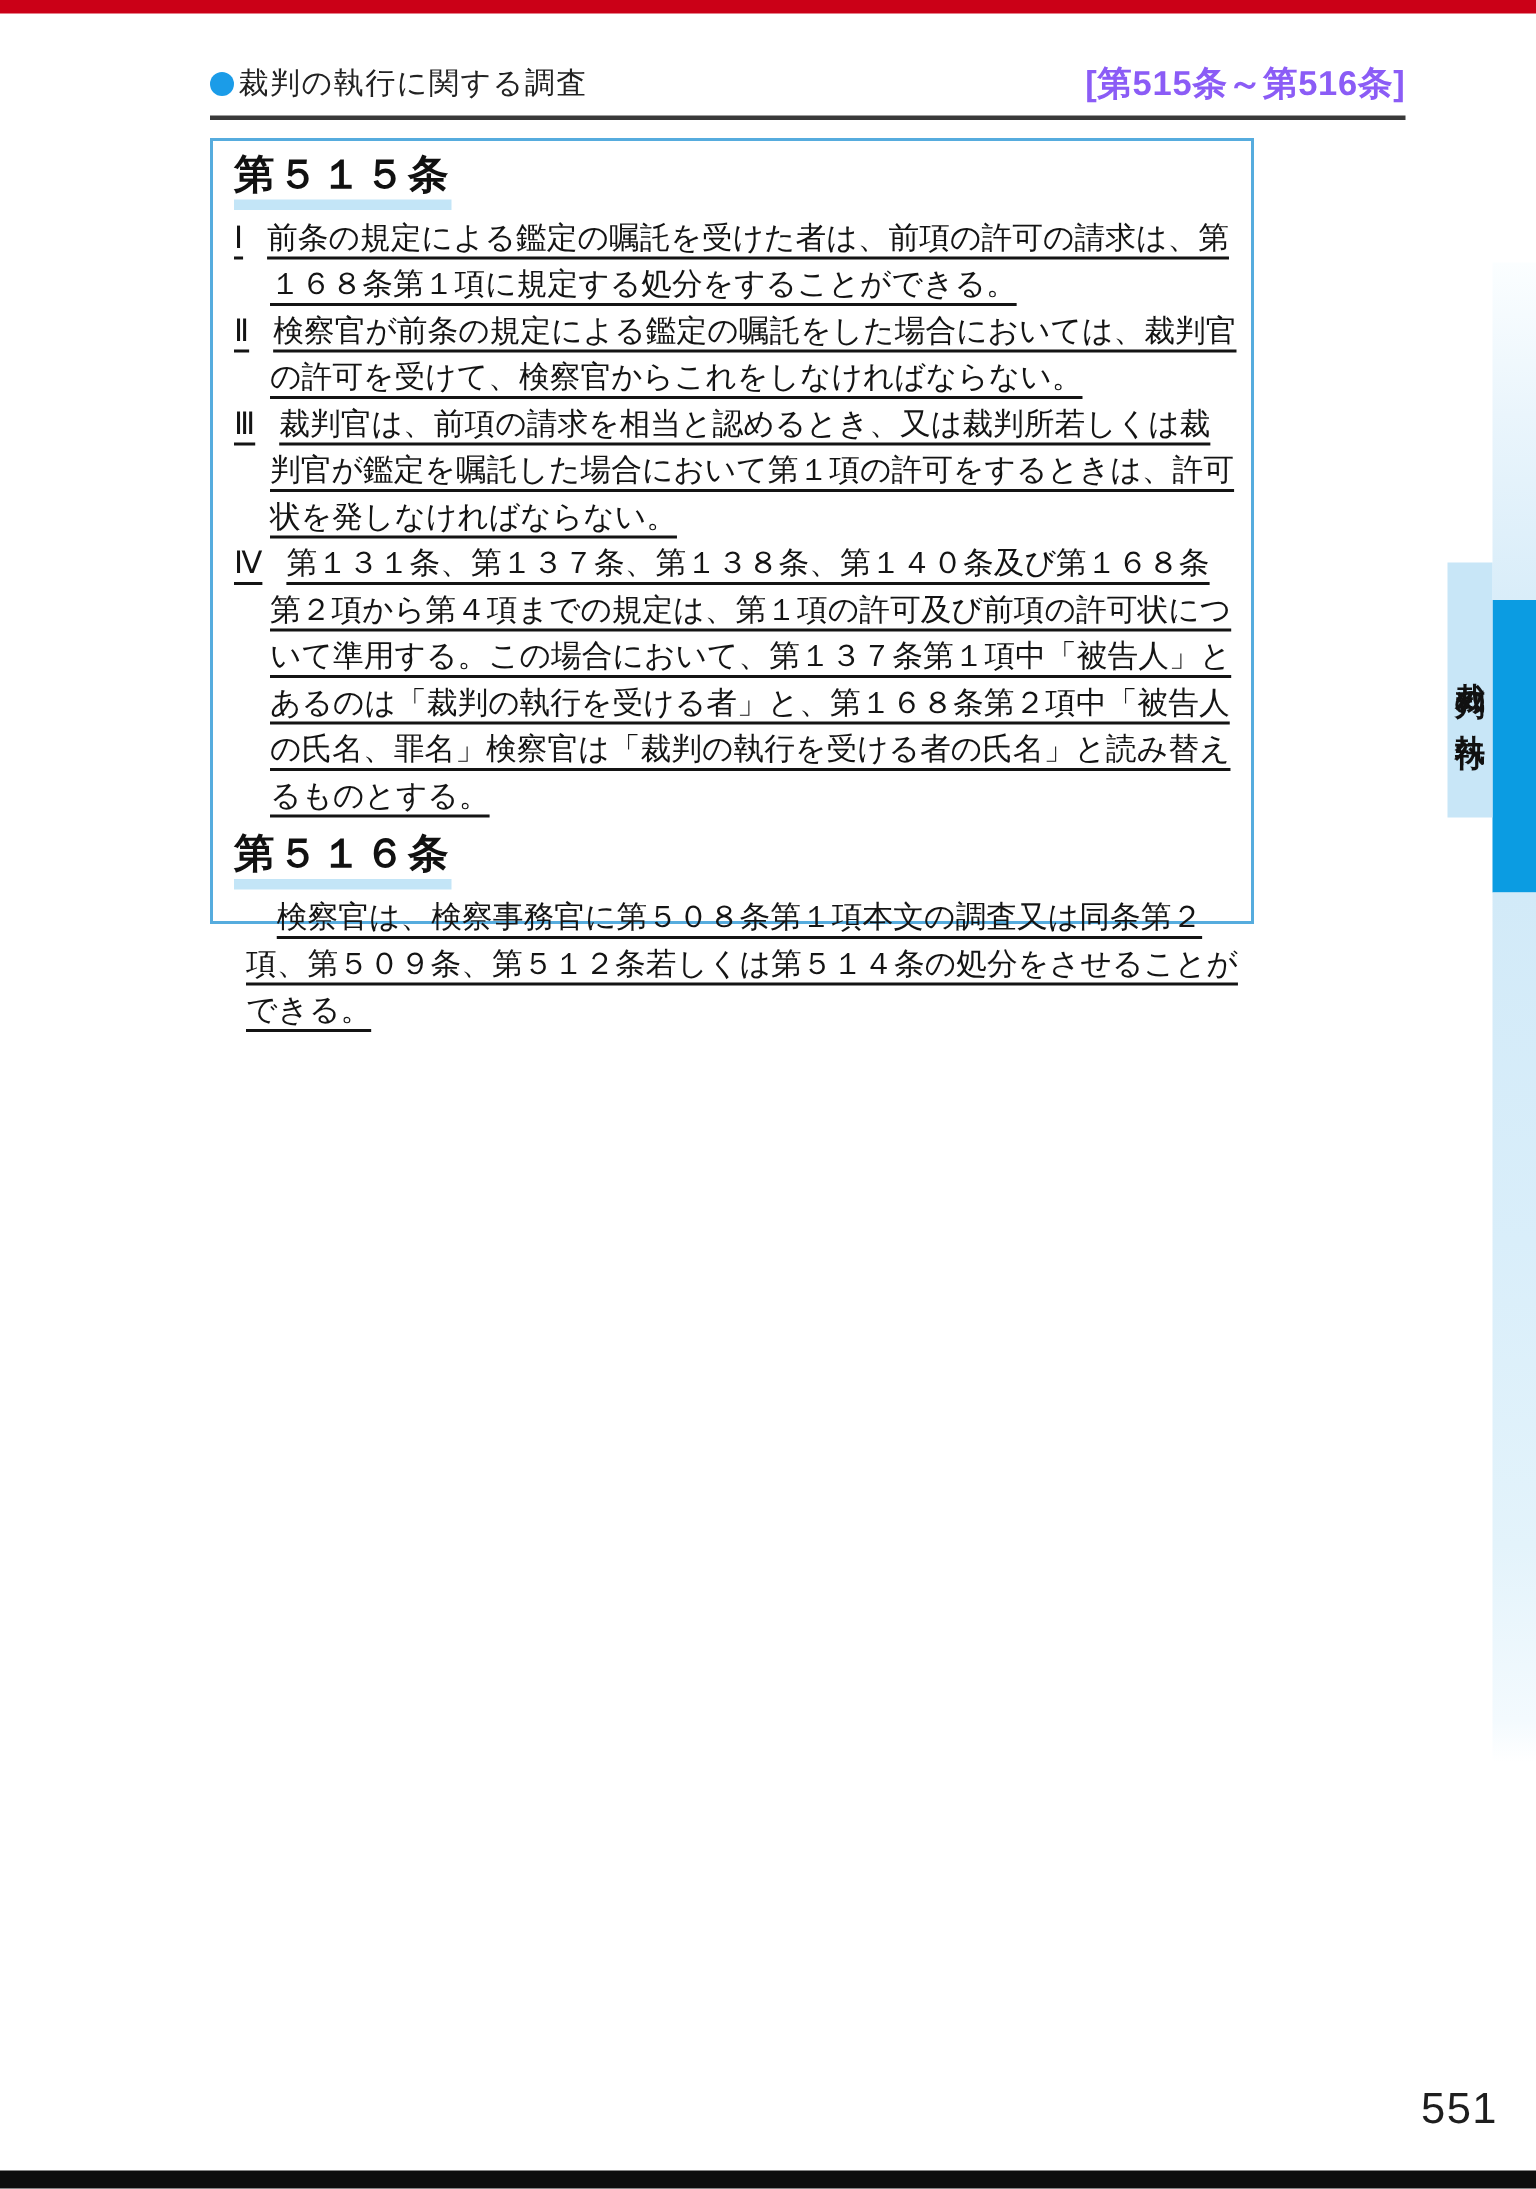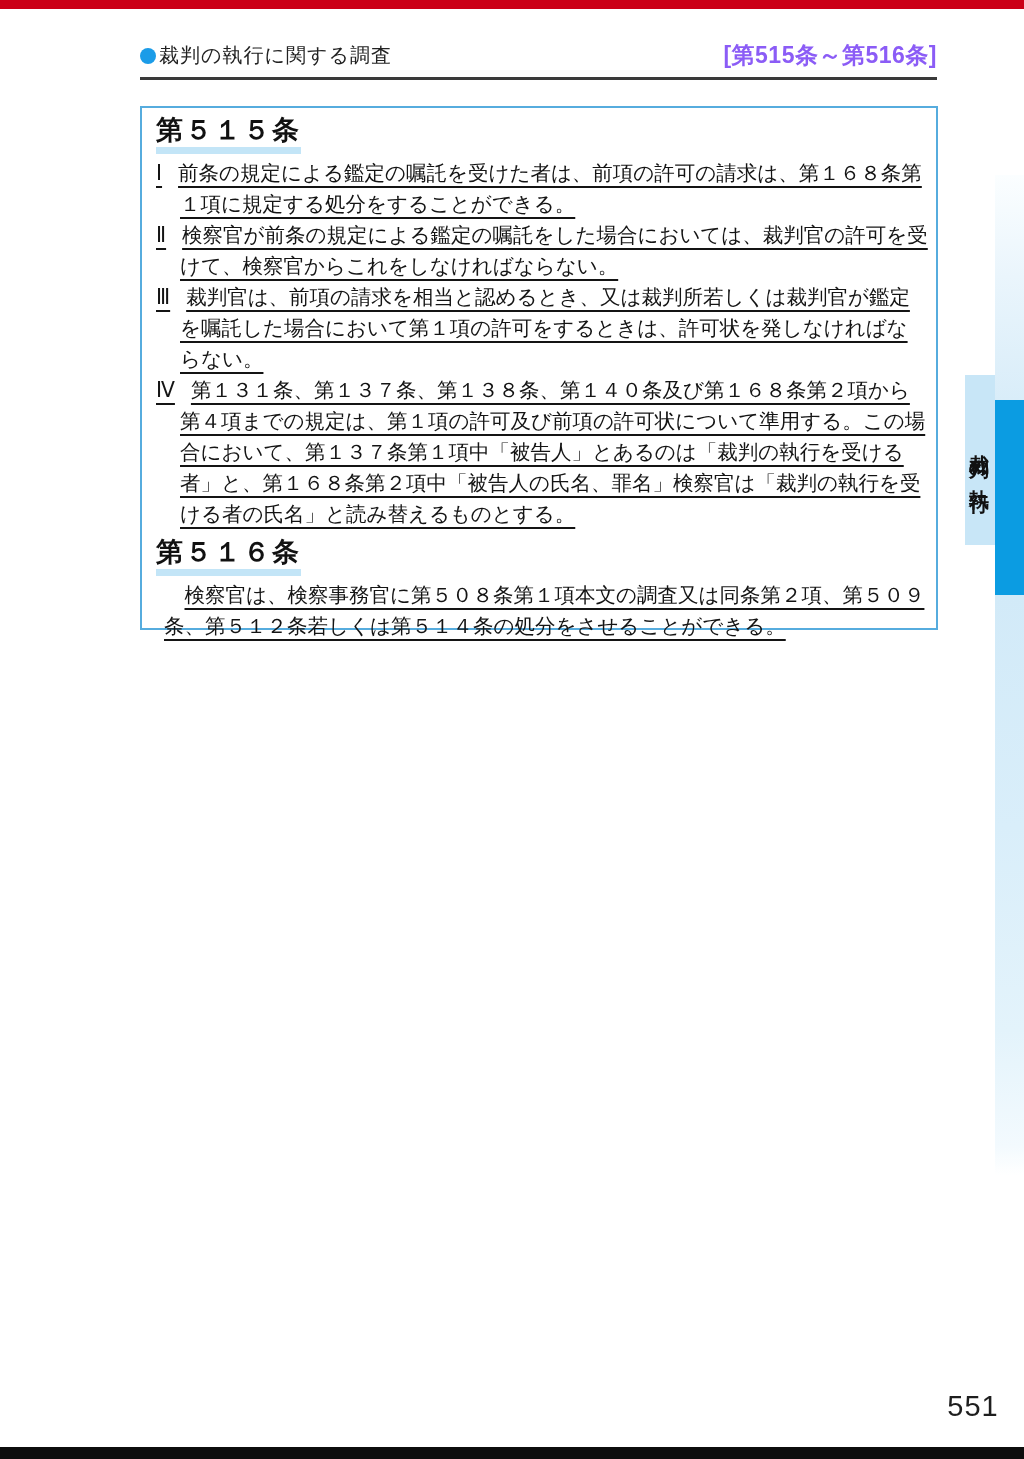--- a/index.html
+++ b/index.html
@@ -34,21 +34,21 @@
   }
   .bullet {
     width: 16px; height: 16px; border-radius: 50%;
     background: #1b9ce8; display: inline-block; margin-right: 3px;
   }
   .header-right {
     font-size: 23px; color: #8b5cf6; font-weight: 700; letter-spacing: 0.5px;
   }
   
   .article-box {
-    position: absolute; left: 140px; top: 106px; width: 798px; height: 524px;
+    position: absolute; left: 140px; top: 92px; width: 696px; height: 524px;
     border: 2px solid #56acde;
     background: #ffffff;
     padding-top: 5px;
   }
   .art-heading {
     display: inline-block;
     margin: 2px 0 3px 14px;
     font-size: 27px; font-weight: bold; letter-spacing: 2px; color: #111;
     border-bottom: 7px solid #c3e5f7;
     padding-bottom: 1px;

